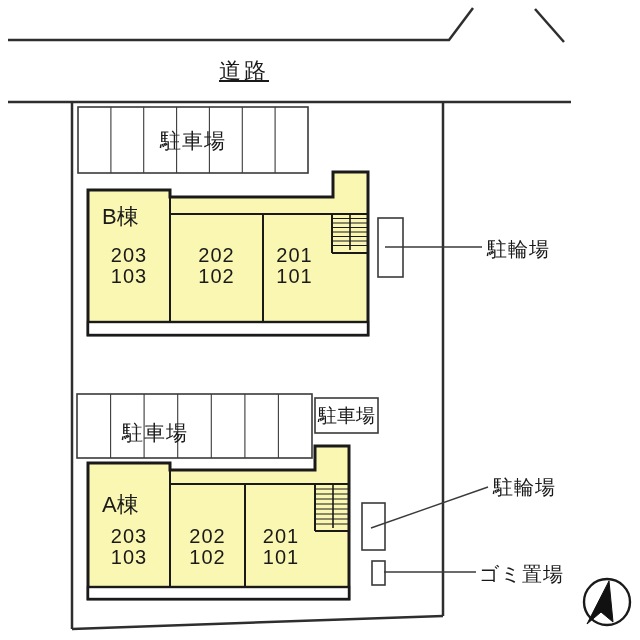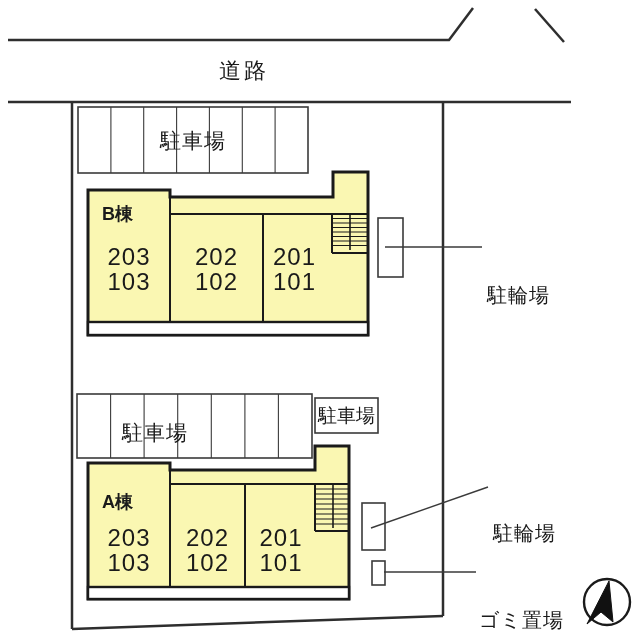--- a/index.html
+++ b/index.html
@@ -2,27 +2,27 @@
 <html><head>
 <meta charset="utf-8">
 <style>
   html,body{margin:0;padding:0;background:#fff;}
   #stage{
     position:relative;width:640px;height:640px;background:#fff;overflow:hidden;
     font-family:"Liberation Sans","DejaVu Sans",sans-serif;color:#1a1a1a;
   }
   #plan-svg{position:absolute;left:0;top:0;}
   .lbl{position:absolute;white-space:nowrap;color:#1a1a1a;}
-  .lbl-road{font-size:22px;letter-spacing:3px;}
+  .lbl-road{font-size:22px;letter-spacing:3px;text-decoration:underline;}
   .lbl-parking{font-size:21px;letter-spacing:1px;}
   .lbl-parking-box{font-size:19px;letter-spacing:0px;}
-  .lbl-bldg{font-size:18px;font-weight:bold;}
-  .lbl-side{font-size:20px;letter-spacing:1px;margin-top:46px;}
+  .lbl-bldg{font-size:22px;}
+  .lbl-side{font-size:20px;letter-spacing:1px;}
   .unit{
-    position:absolute;text-align:center;font-size:24px;line-height:1.04;
+    position:absolute;text-align:center;font-size:20px;line-height:1.04;
     letter-spacing:1px;
   }
   .centered{display:flex;align-items:center;justify-content:center;text-align:center;}
 </style>
 </head>
 <body>
 
 <div id="stage">
 
   <svg id="plan-svg" width="640" height="640" viewBox="0 0 640 640">

